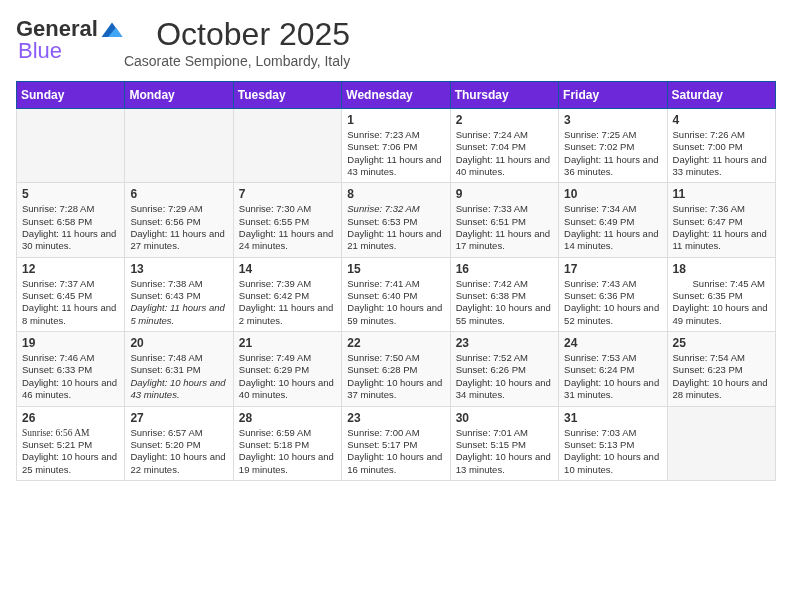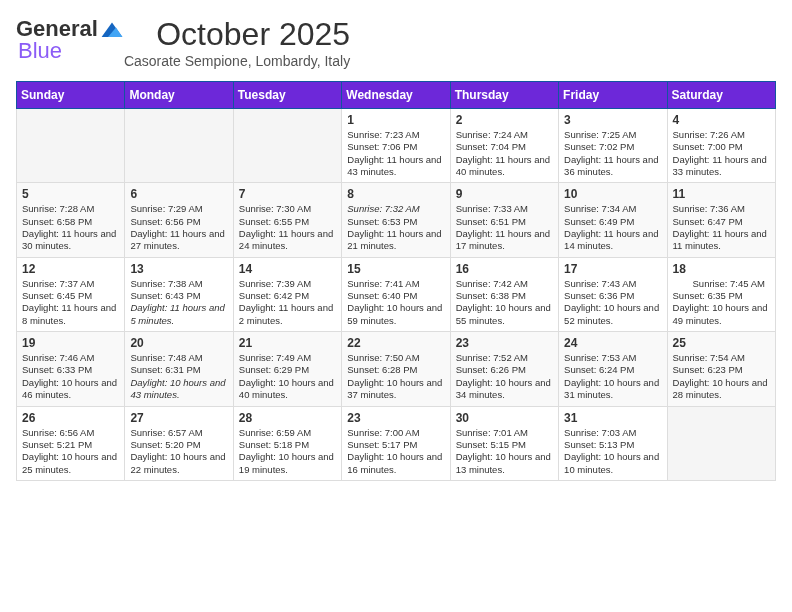--- a/index.html
+++ b/index.html
@@ -273,21 +273,21 @@
         <td>
           <span class="day-number">25</span>
           <div style="line-height: 1.3;">Sunrise: 7:54 AM</div>
           <div style="line-height: 1.3;">Sunset: 6:23 PM</div>
           <div style="line-height: 1.3;">Daylight: 10 hours and 28 minutes.</div>
         </td>
       </tr>
       <tr>
         <td>
           <span class="day-number">26</span>
-          <div style="line-height: 1.3;">Sunrise: 6:56 AM</div>
+          <div style="line-height: 1.3; font-family: Liberation Serif, serif;">Sunrise: 6:56 AM</div>
           <div style="line-height: 1.3;">Sunset: 5:21 PM</div>
           <div style="line-height: 1.3;">Daylight: 10 hours and 25 minutes.</div>
         </td>
         <td>
           <span class="day-number">27</span>
           <div style="line-height: 1.3;">Sunrise: 6:57 AM</div>
           <div style="line-height: 1.3;">Sunset: 5:20 PM</div>
           <div style="line-height: 1.3;">Daylight: 10 hours and 22 minutes.</div>
         </td>
         <td>

